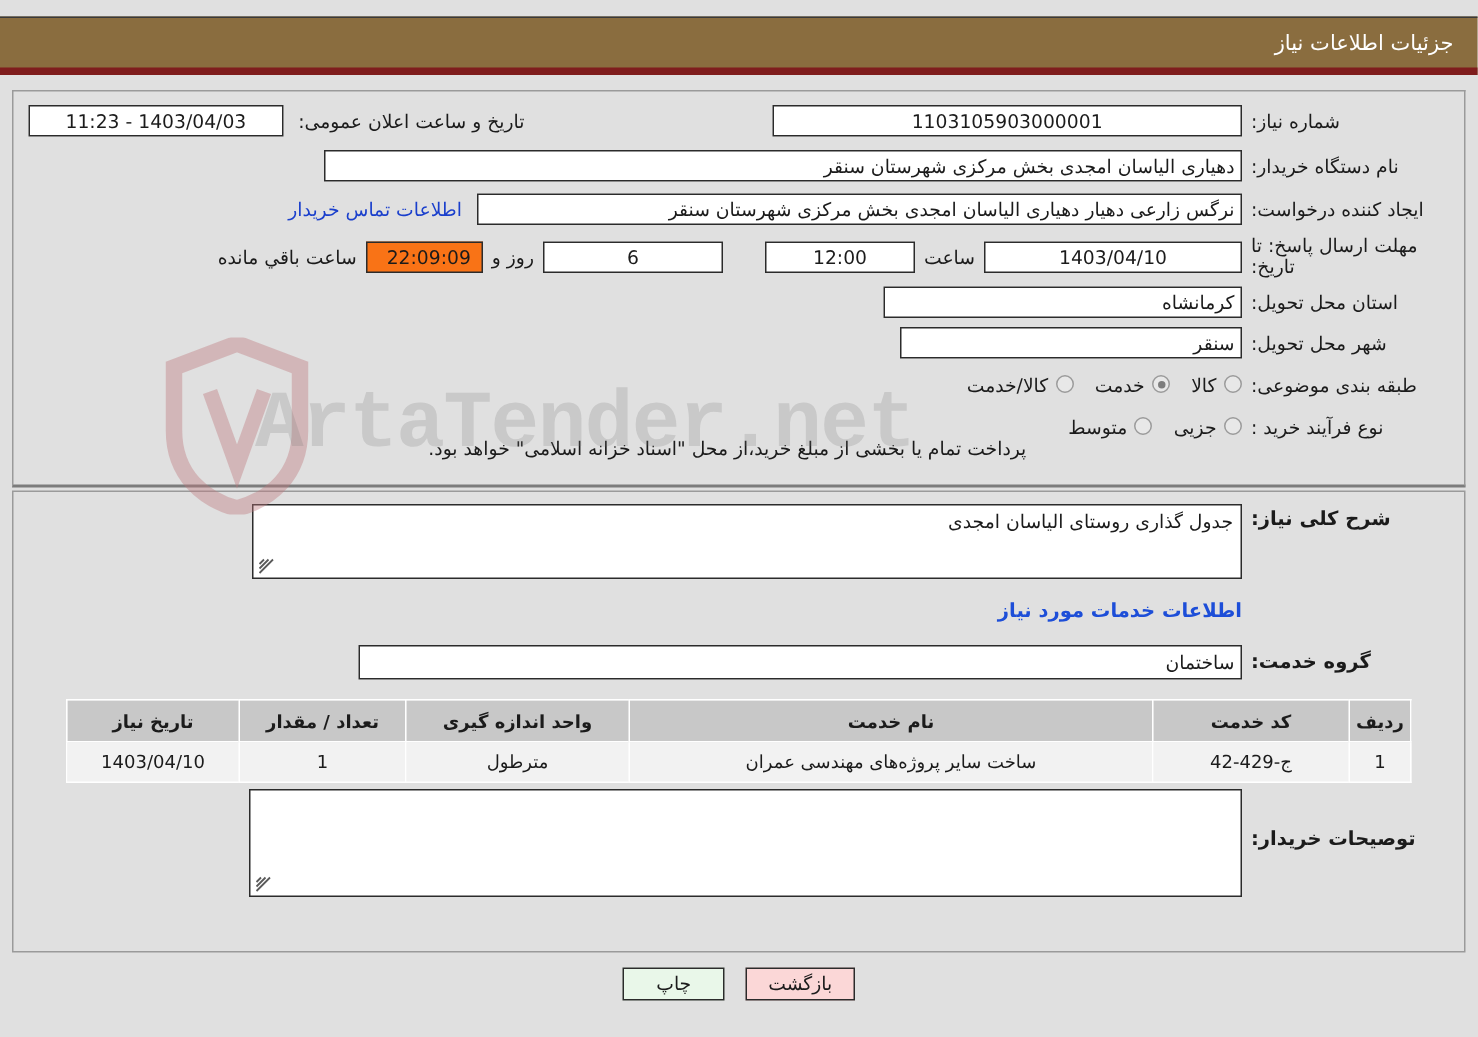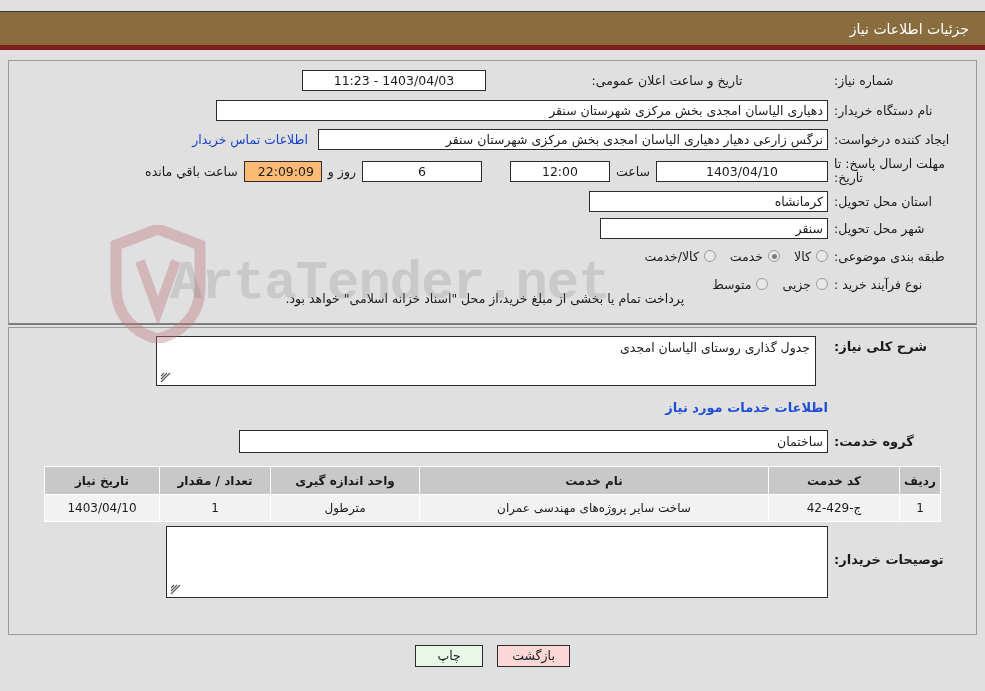--- a/index.html
+++ b/index.html
@@ -108,21 +108,21 @@
     height: 21px;
     line-height: 19px;
     font-size: 12.5px;
     padding: 0 4px;
     color: #1b1b1b;
     overflow: hidden;
     white-space: nowrap;
   }
   .fld.center { text-align: center; }
   .fld.right { text-align: right; }
-  .fld.cream { background: #fdba74; text-align: center; padding-left: 10px; }
+  .fld.cream { background: #f97316; text-align: center; padding-left: 10px; }
 
   .linklike {
     color: #1a3fcc;
     font-size: 12.5px;
     white-space: nowrap;
     text-decoration: none;
   }
 
   
   .radio {
@@ -240,21 +240,22 @@
 </div>
 
 <div class="title-bar">
   <span class="t">جزئیات اطلاعات نیاز</span>
 </div>
 
 <div class="panel" id="panel-top">
 
   <div class="row" style="height:32px; margin-top:3px;">
     <div class="lbl lbl-w">شماره نیاز:</div>
-    <div class="lbl lbl2" style="width:310px; text-align:center; padding-left:26px;">تاریخ و ساعت اعلان عمومی:</div>
+    <div class="fld center" style="width:340px;">1103105903000001</div>
+    <div class="lbl lbl2" style="width:310px; text-align:left; padding-left:10px;">تاریخ و ساعت اعلان عمومی:</div>
     <div class="fld center" style="width:184px;">1403/04/03 - 11:23</div>
   </div>
 
   <div class="row" style="height:29px;">
     <div class="lbl lbl-w">نام دستگاه خریدار:</div>
     <div class="fld right" style="width:612px;">دهیاری الیاسان امجدی بخش مرکزی شهرستان سنقر</div>
   </div>
 
   <div class="row" style="height:29px;">
     <div class="lbl lbl-w">ایجاد کننده درخواست:</div>
@@ -309,21 +310,21 @@
       <span class="radio"></span>
       <span class="radio-lbl">متوسط</span>
     </div>
     <div class="lbl" style="padding-right:14px;margin-top:28px;">پرداخت تمام یا بخشی از مبلغ خرید،از محل "اسناد خزانه اسلامی" خواهد بود.</div>
   </div>
 </div>
 
 <div class="panel" id="panel-mid">
 
   <div class="row" style="height:62px; align-items:flex-start; padding-top:8px;">
-    <div class="bold-lbl" style="width:132px; text-align:left; padding-left:18px; padding-top:3px;">شرح کلی نیاز:</div>
+    <div class="bold-lbl" style="width:132px; text-align:left; padding-left:6px; padding-top:3px;">شرح کلی نیاز:</div>
     <div class="ta" style="width:660px; height:50px;">
       <span>جدول گذاری روستای الیاسان امجدی</span>
       <svg class="grip" viewBox="0 0 11 11">
         <path d="M1 10 L10 1 M1 7 L7 1 M1 4 L4 1" stroke="#5a5a5a" stroke-width="1.2" fill="none"></path>
       </svg>
     </div>
   </div>
 
   <div class="row" style="height:34px;">
     <div class="section-title" style="width:132px; text-align:left; padding-left:6px;"></div>

